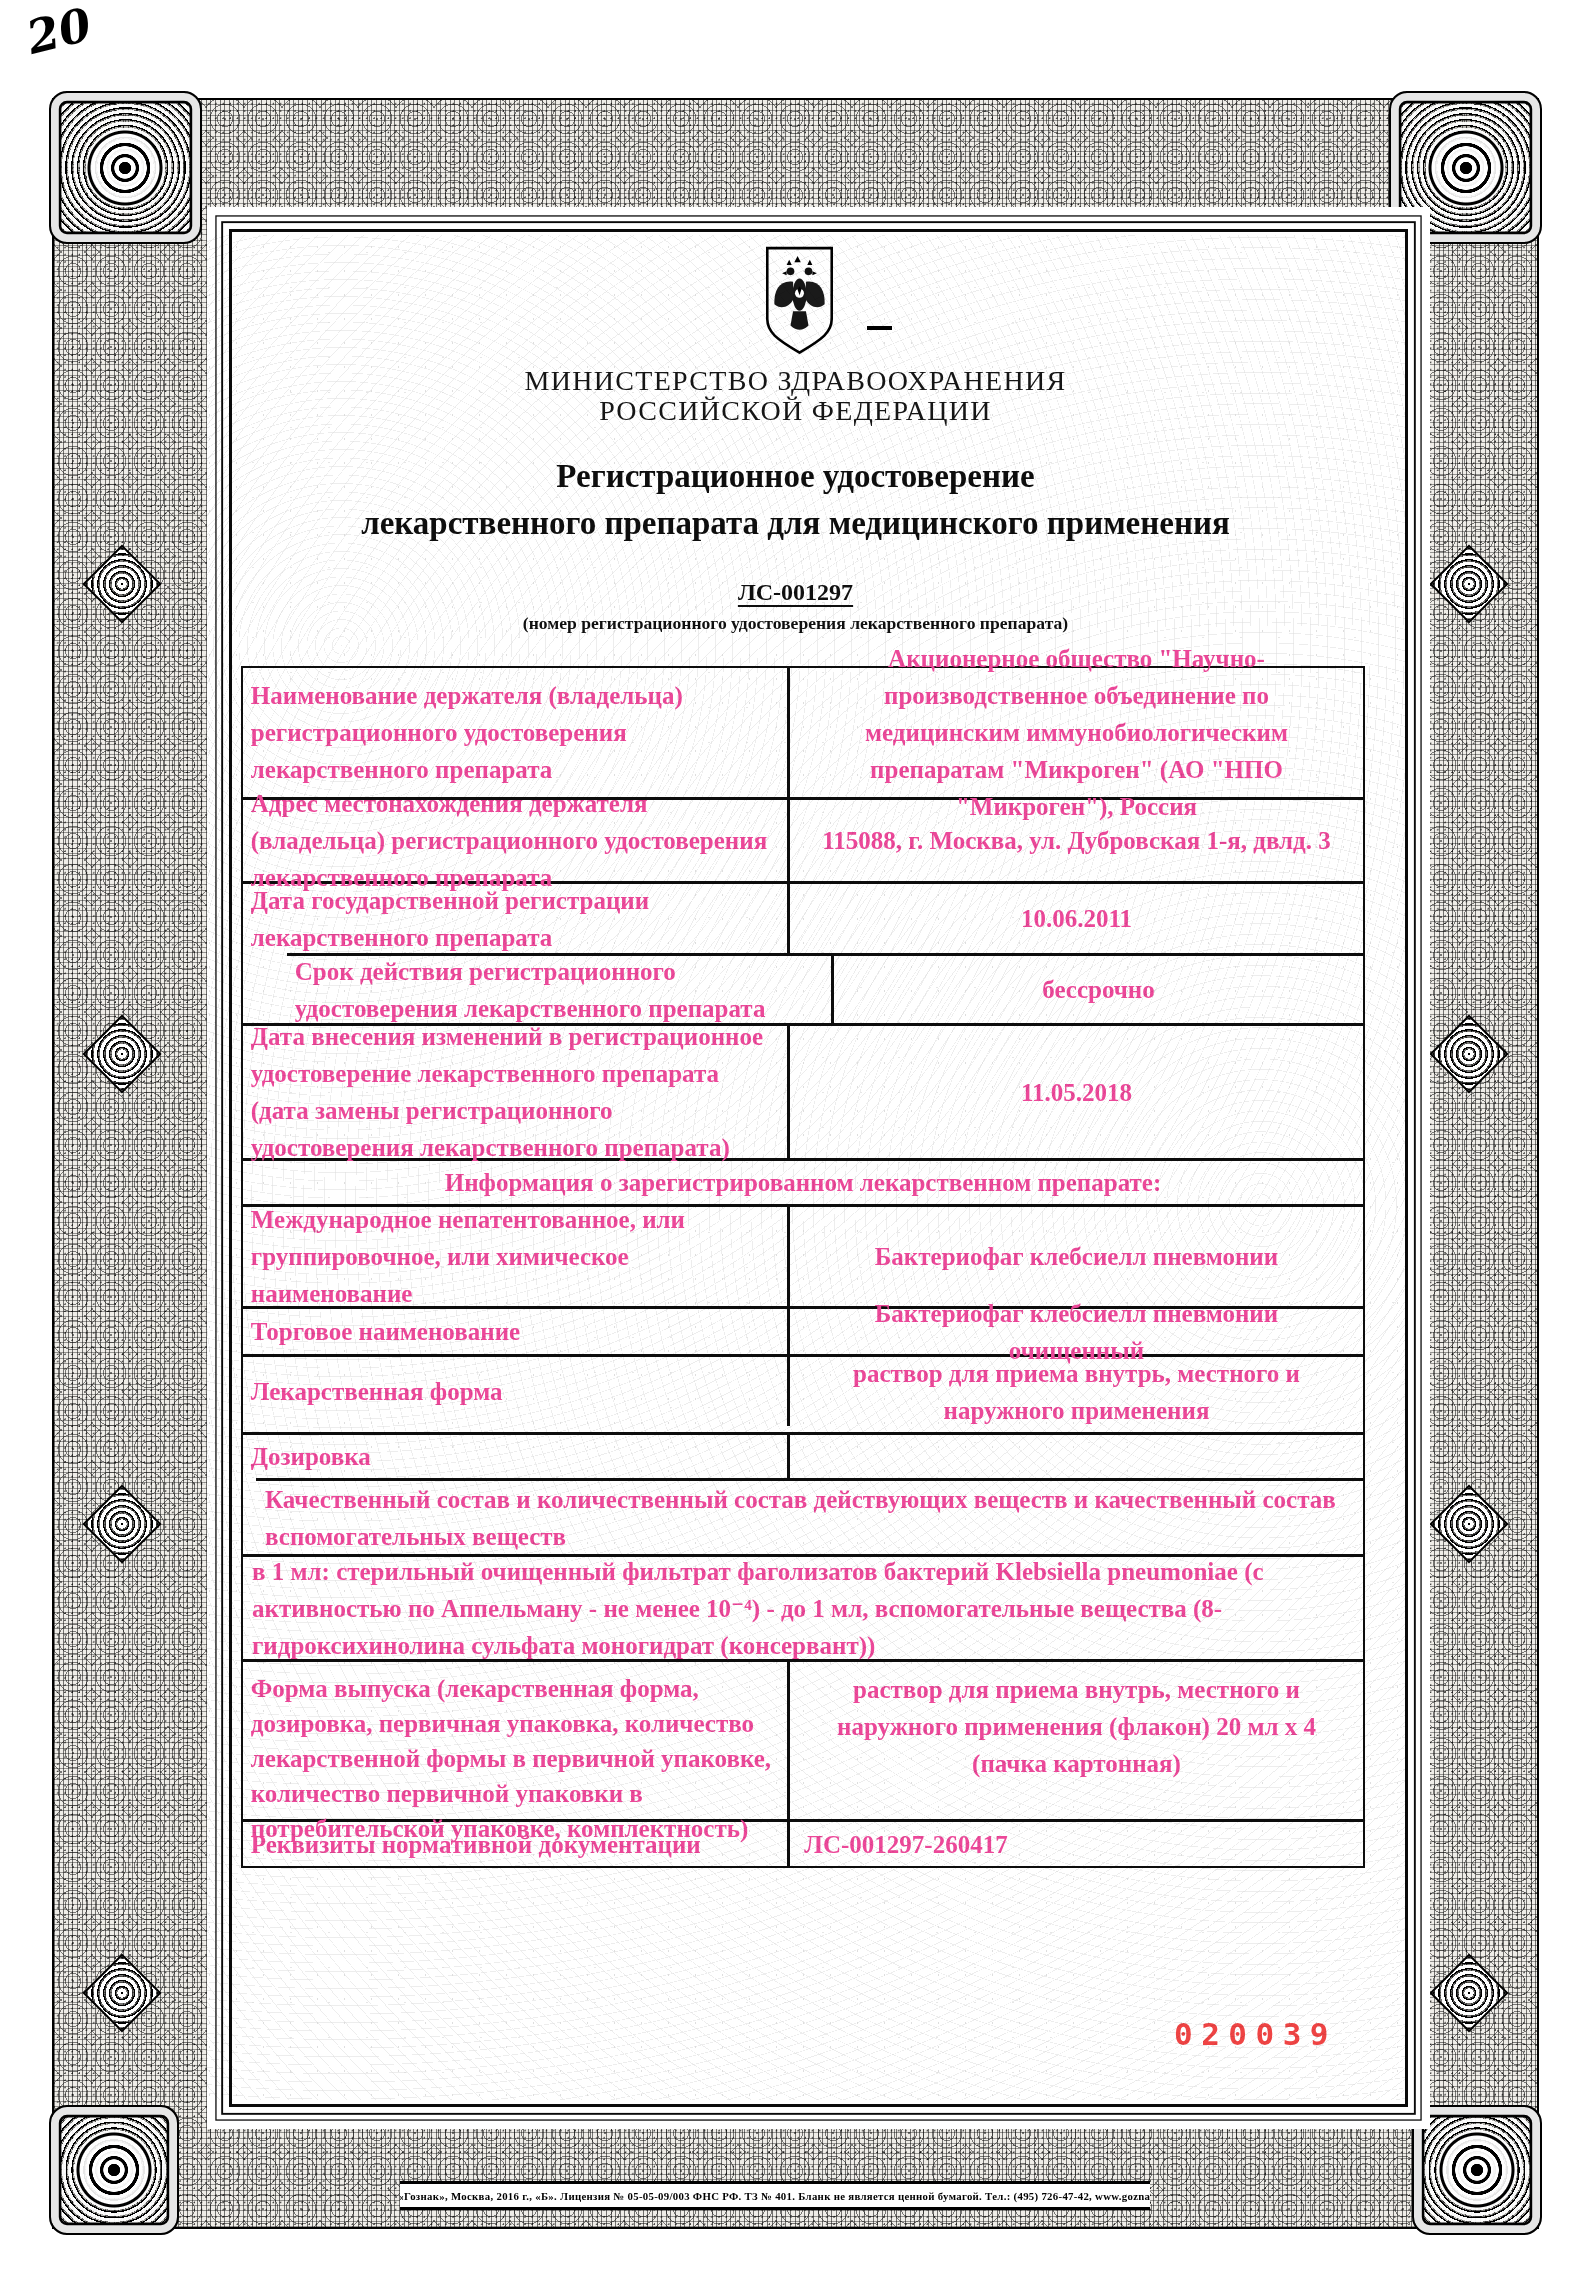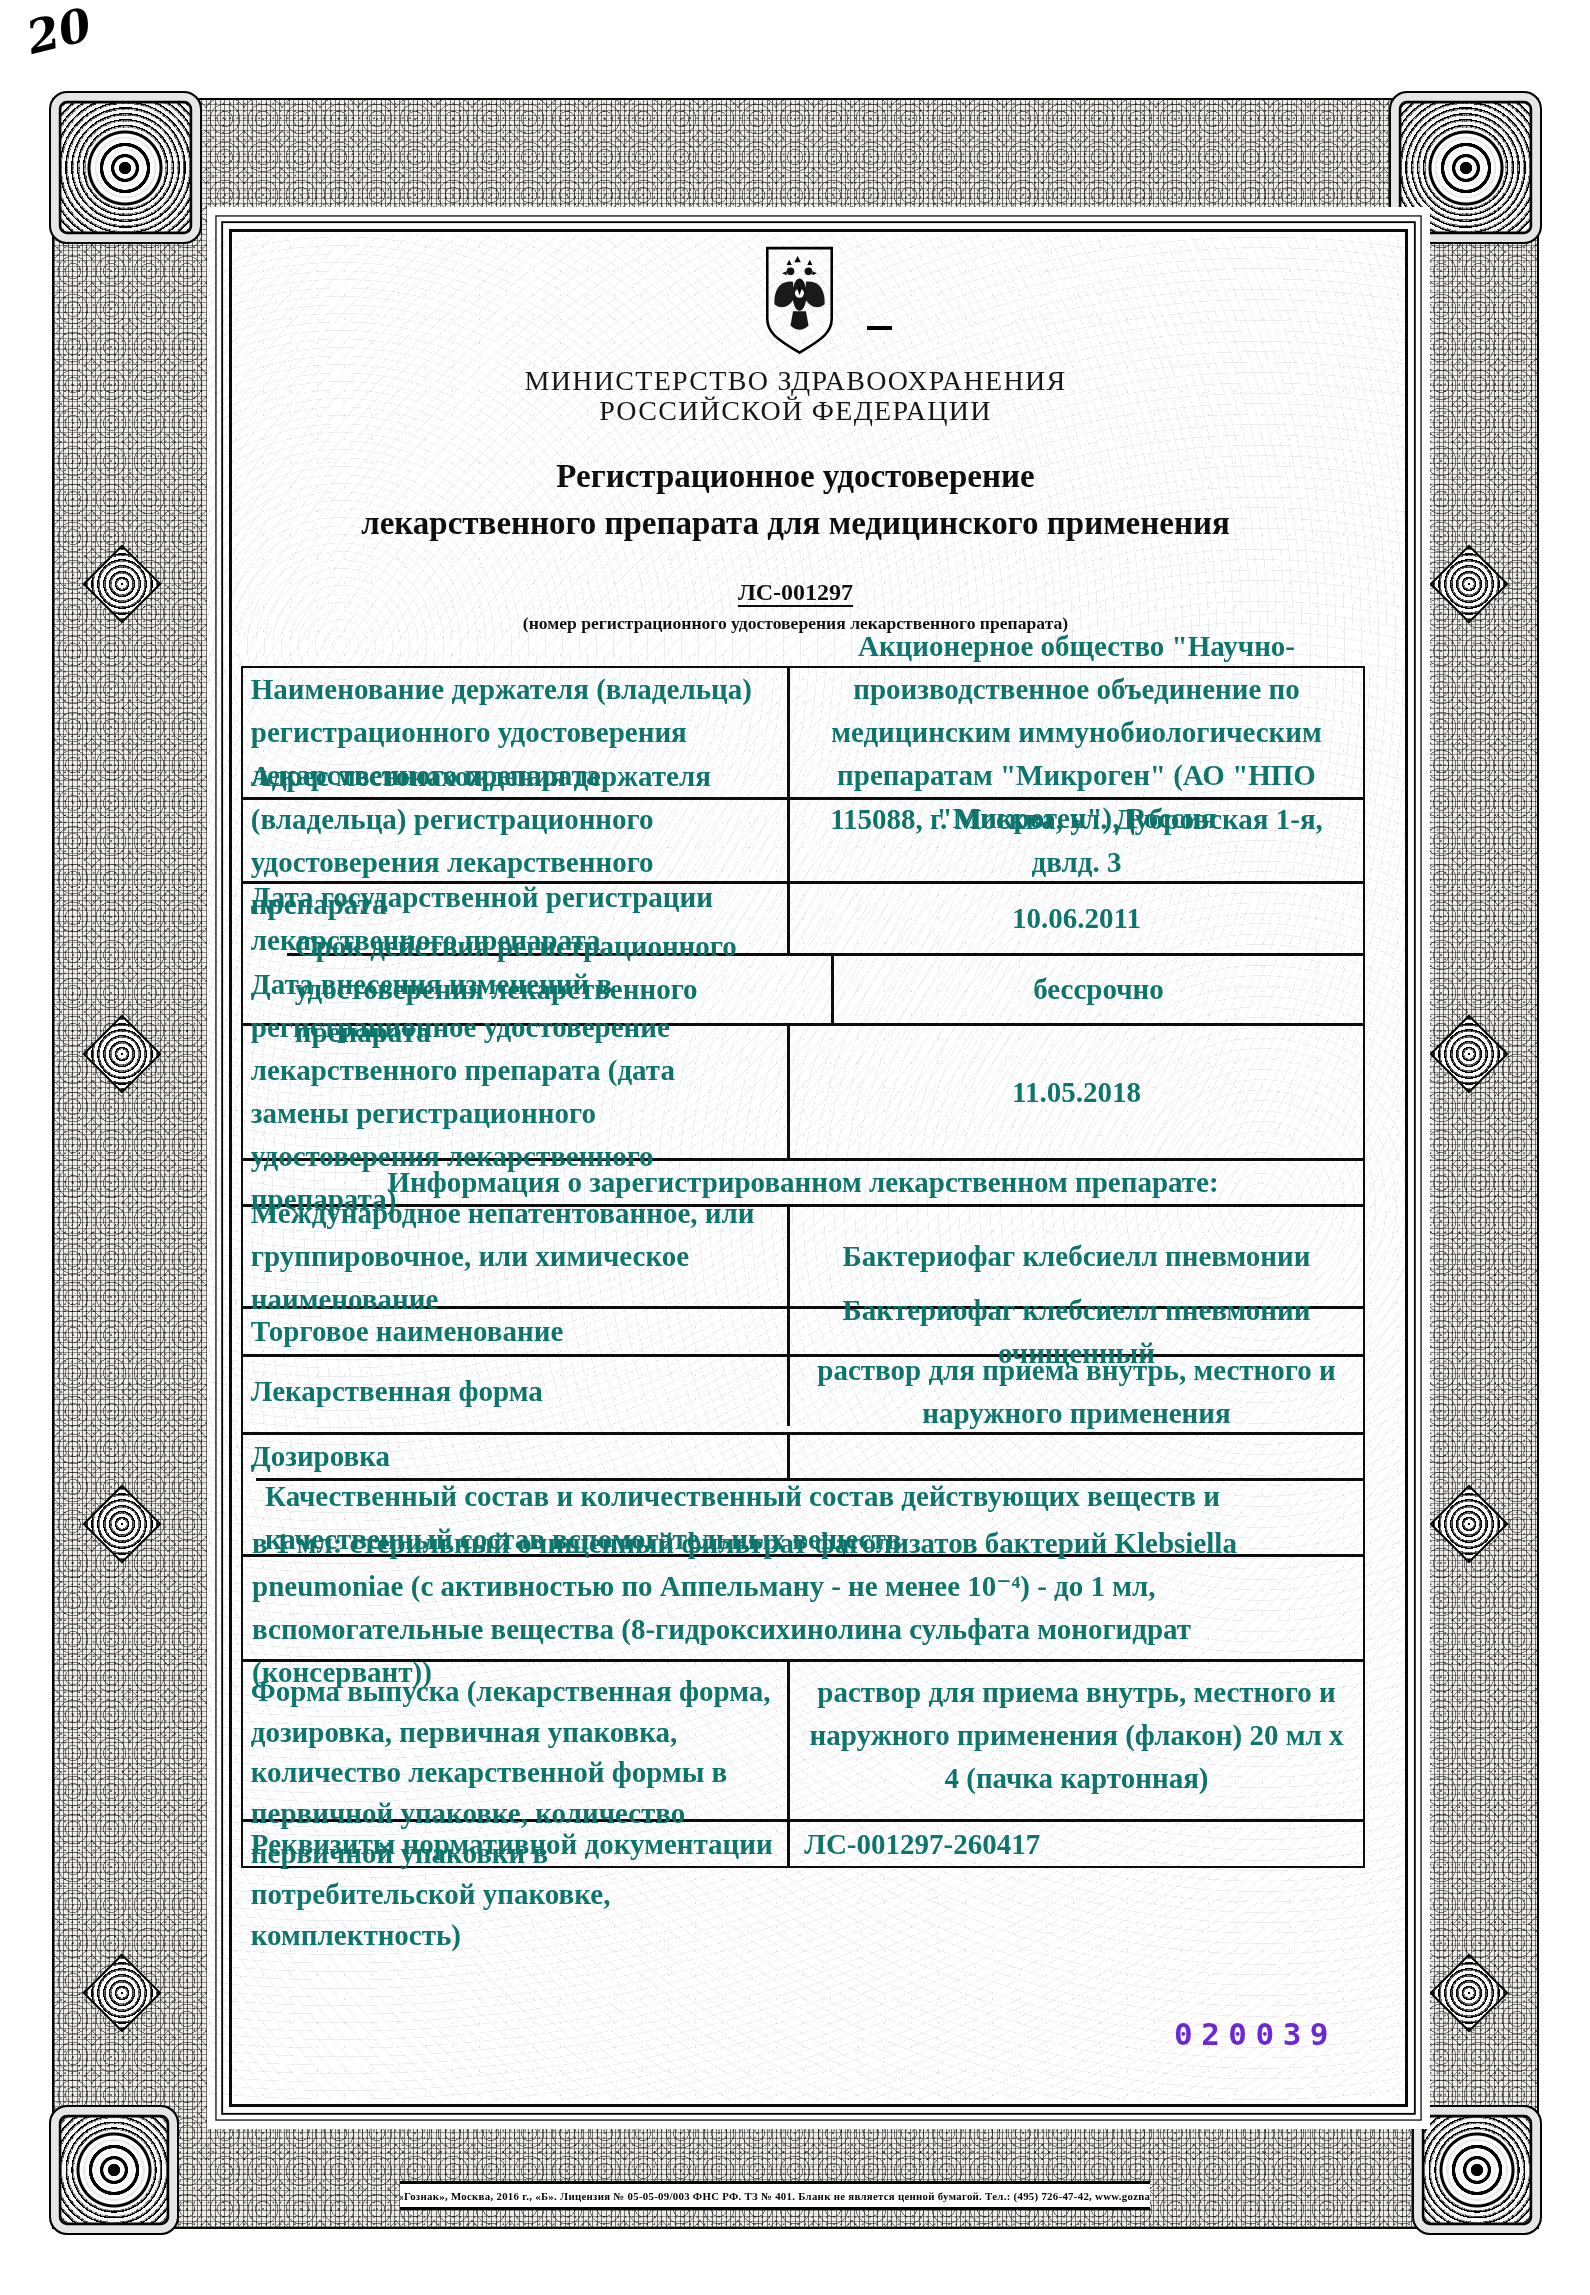--- a/index.html
+++ b/index.html
@@ -83,42 +83,42 @@
   .ministry { font-size:28px; letter-spacing:1.3px; font-weight:400; color:#161616; }
   .m1 { top:365px; } .m2 { top:395px; }
   .doc-title { font-weight:700; font-size:33px; color:#0e0e0e; }
   .t1 { top:458px; } .t2 { top:505px; }
   .reg-num { top:579px; font-weight:700; font-size:24px; text-decoration:underline; text-underline-offset:4.6px; }
   .reg-cap { top:613px; font-size:17.6px; font-weight:600; }
 
   
   .doc-table {
     position:absolute; left:241px; top:666px; width:1124px;
-    border:2.6px solid #0d0d0d; font-size:29px; font-weight:700; line-height:1.48;
-    color:#0f766e;
+    border:2.6px solid #0d0d0d; font-size:25px; font-weight:700; line-height:1.48;
+    color:#ec4899;
   }
   .t-row { display:flex; border-top:3.3px solid #0d0d0d; }
   .t-row:first-child { border-top:none; }
   .t-label { width:544px; padding:5.2px 10.4px 5.2px 7.8px; display:flex; align-items:center; text-align:left; }
   .t-value { flex:1; border-left:3.3px solid #0d0d0d; padding:5.2px 14.3px; display:flex; align-items:center; justify-content:center; text-align:center; }
   .t-merged { width:100%; padding:3.9px 9px; display:flex; align-items:center; }
   .t-merged.centered { justify-content:center; text-align:center; }
   .r1 { height:129px; } .r2 { height:84px; } .r3 { height:72px; } .r4 { height:70px;margin-left:44px; }
   .r5 { height:135px; } .r6 { height:46px; } .r7 { height:48px; } .r8 { height:102px; }
   .r9 { height:72px; } .r10 { height:46px;margin-top:6px; } .r11 { height:76px;margin-left:13px; } .r12 { height:105px; }
   .r13 { height:160px; } .r14 { height:47px; }
   .r13 .t-label { line-height:1.4; align-items:flex-start; padding-top:9px; }
   .r13 .t-value { align-items:flex-start; padding-top:9px; }
   .r14 .t-value { justify-content:flex-start; text-align:left; }
 
   
   .serial {
     position:absolute; left:1174px; top:2016px;
     font-family:"DejaVu Sans Mono",monospace; font-weight:700;
-    font-size:31px; letter-spacing:8.5px; color:#6d28d9;
+    font-size:31px; letter-spacing:8.5px; color:#ef4444;
   }
   .print-strip {
     position:absolute; left:400px; top:2181px; width:750px; height:29px;
     background:#fff; border-top:3.3px solid #000; border-bottom:3.3px solid #000;
     display:flex; align-items:center; justify-content:center;
     font-size:10.8px; font-weight:600; letter-spacing:0.3px; color:#000;
     white-space:nowrap; overflow:hidden;
   }
 </style>
 </head>

